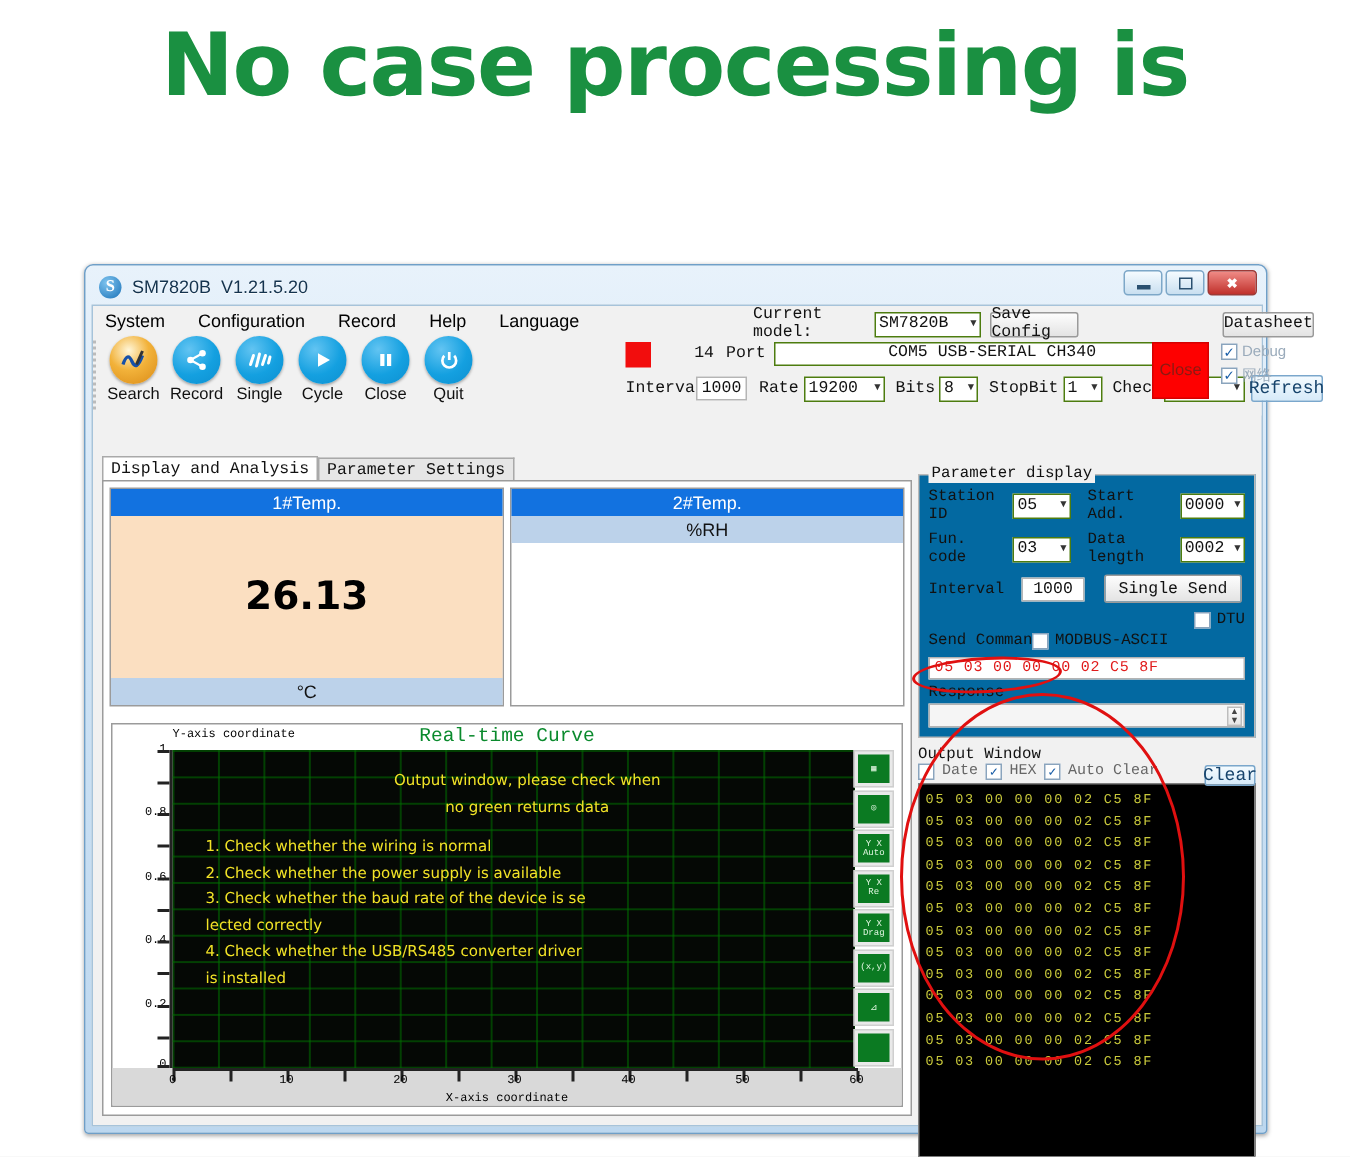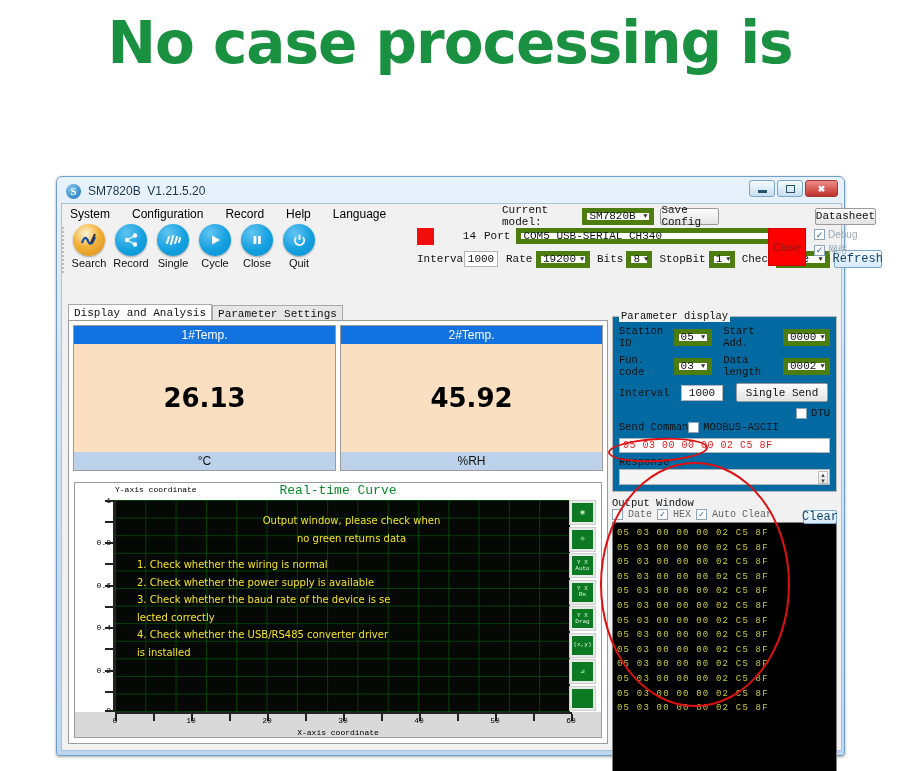--- a/index.html
+++ b/index.html
@@ -118,21 +118,21 @@
   #serial { position:absolute; left:355px; top:2px; font-size:11px;
     font-family:"Liberation Mono", monospace; color:#111; }
   .srow { display:flex; align-items:center; height:20px; }
   .redbox { width:17px; height:17px; background:#f20d0d; }
   .sfield {
     background:#fff; border:1px solid #b5b5b5; height:16px;
     font-size:11px; font-family:"Liberation Mono", monospace;
     display:flex; align-items:center; padding:0 3px; color:#111;
   }
   .scombo {
-    background:#fff; border:5px solid #4d7c0f; height:17px;
+    background:#fff; border:1px solid #4d7c0f; height:17px;
     font-size:11px; font-family:"Liberation Mono", monospace;
     display:flex; align-items:center; padding:0 2px; color:#111;
     position:relative;
   }
   .scombo .arw { margin-left:auto; font-size:7px; color:#333; padding-left:4px;}
   .lab { color:#111; }
   .btn3d {
     border:1px solid #9a9a9a; border-radius:2px;
     background:linear-gradient(180deg,#fdfdfd,#e3e3e3);
     font-size:11px; font-family:"Liberation Mono", monospace;
@@ -401,21 +401,21 @@
         </span>
         <span class="btn3d" style="width:72px;height:17px;">Save Config</span>
         <span class="btn3d" style="width:62px;height:17px;margin-left:90px;">Datasheet</span>
       </div>
 
       <div id="serial">
         <div class="srow">
           <span class="redbox"></span>
           <span style="width:28px;text-align:right;margin-left:14px;">14</span>
           <span style="margin-left:8px;">Port</span>
-          <span class="scombo" style="width:290px;height:16px;margin-left:6px;">
+          <span class="scombo" style="width:290px;height:16px;margin-left:6px;flex-direction:column;">
             <span>COM5 USB-SERIAL CH340</span>
             <span class="arw" style="color:#aaa;">▼</span>
           </span>
         </div>
         <div class="srow" style="margin-top:3px;">
           <span style="width:47px;">Interval</span>
           <span class="sfield" style="width:34px;justify-content:center;">1000</span>
           <span style="margin-left:8px;width:26px;">Rate</span>
           <span class="scombo" style="width:54px;margin-left:4px;">
             <span>19200</span>
@@ -461,21 +461,20 @@
     <div id="leftpane">
 
       <div id="gauges">
         <div class="gauge">
           <div class="ghdr">1#Temp.</div>
           <div class="gbody">26.13</div>
           <div class="gfoot">°C</div>
         </div>
         <div class="gauge">
           <div class="ghdr">2#Temp.</div>
-          <div class="gbody">45.92</div>
           <div class="gfoot">%RH</div>
         </div>
       </div>
 
       <div id="chartbox">
         <div id="charttop">
           <div class="yaxlab">Y-axis coordinate</div>
           <div class="ctitle">Real-time Curve</div>
         </div>
 

